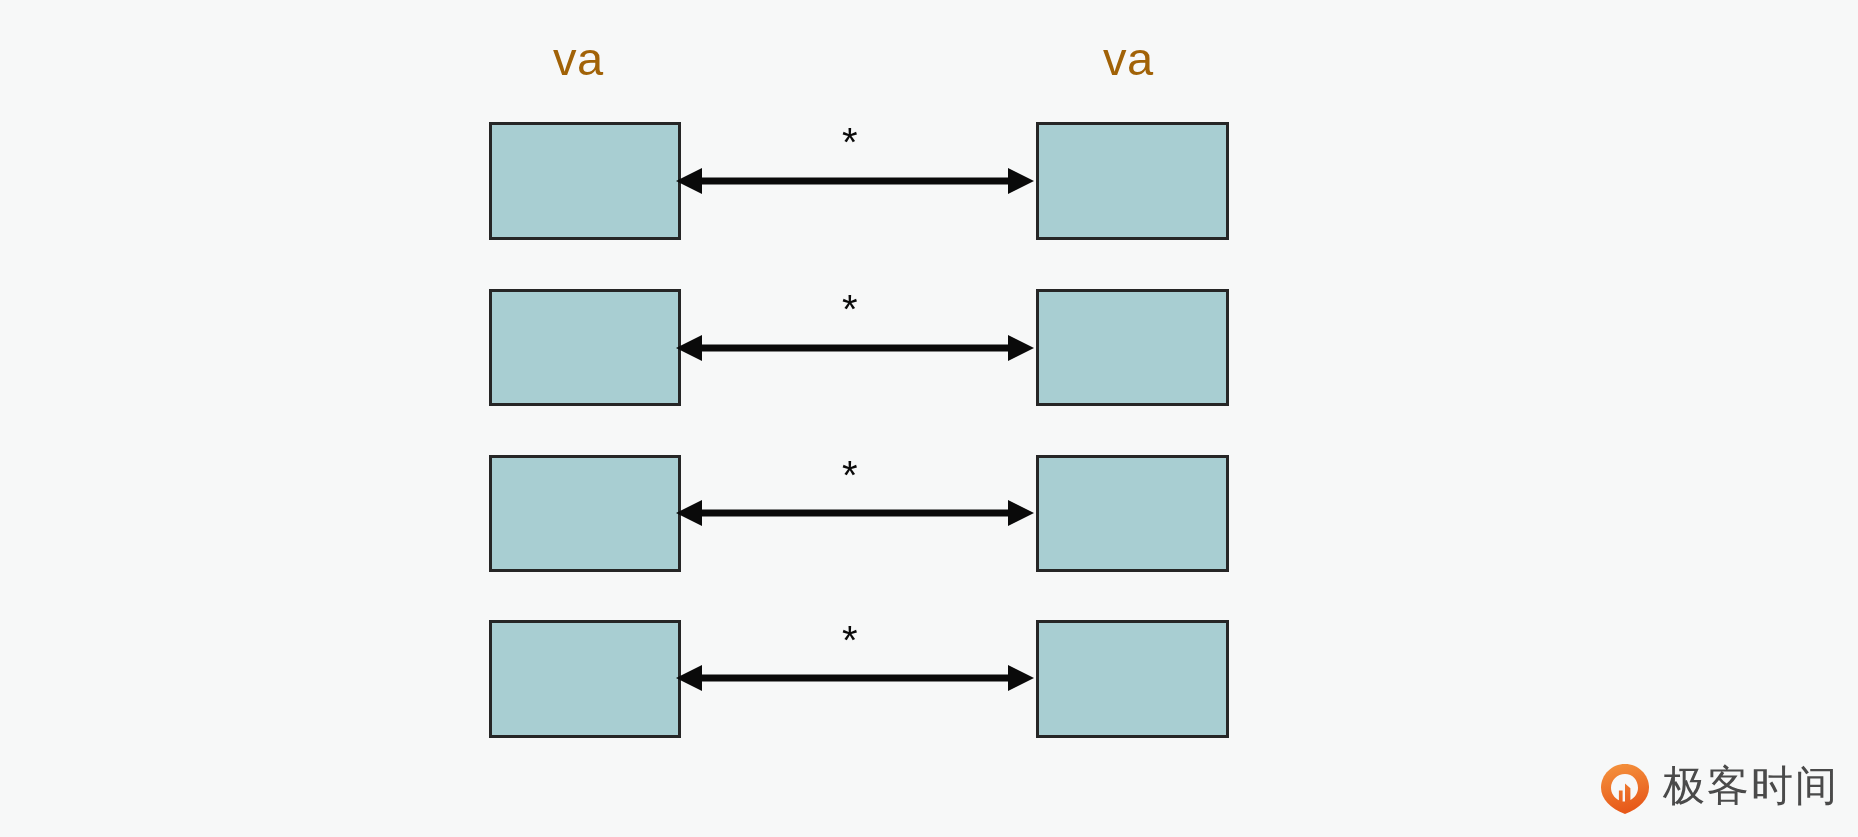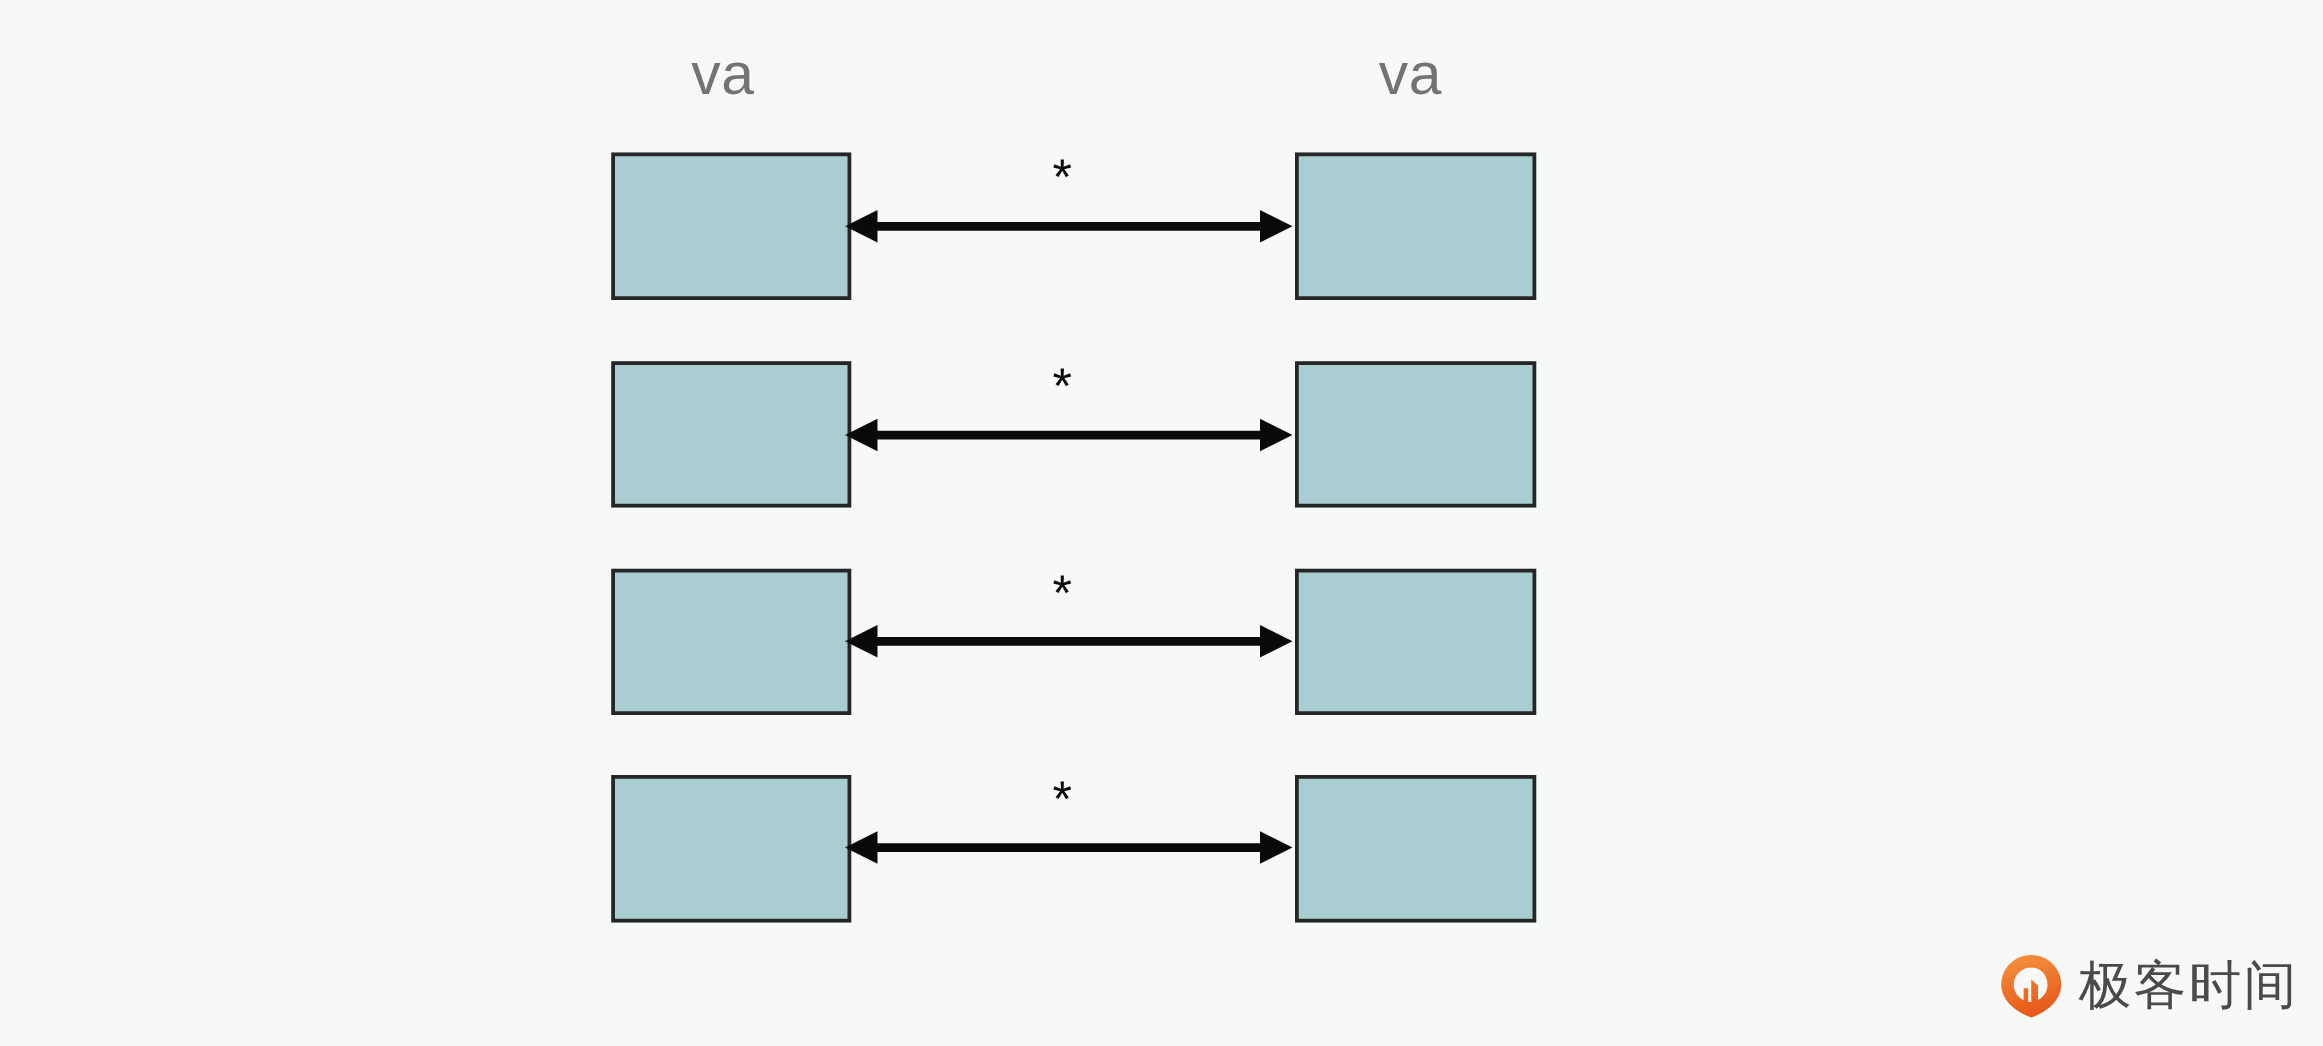--- a/index.html
+++ b/index.html
@@ -29,21 +29,21 @@
     top: 0;
     width: 1858px;
     height: 837px;
   }
 
   
   .col-label {
     position: absolute;
     font-size: 47px;
     line-height: 1;
-    color: #737373;
+    color: #a16207;
     font-family: "Liberation Sans", sans-serif;
     white-space: nowrap;
     letter-spacing: 0.5px;
   }
   .col-label.left  { left: 553px; top: 35px; }
   .col-label.right { left: 1103px; top: 35px; }
 
   
   .entity-box {
     position: absolute;
@@ -98,21 +98,21 @@
   }
   #watermark .wm-mark {
     width: 52px;
     height: 52px;
     flex: 0 0 auto;
   }
   #watermark .wm-text {
     font-size: 42px;
     line-height: 1;
     color: #4a4a4a;
-    font-family: Liberation Serif, serif;
+    font-family: Liberation Mono, monospace;
     letter-spacing: 2px;
     white-space: nowrap;
   }
 </style>
 </head>
 <body>
 
 <div id="canvas">
 
   <div class="diagram">

